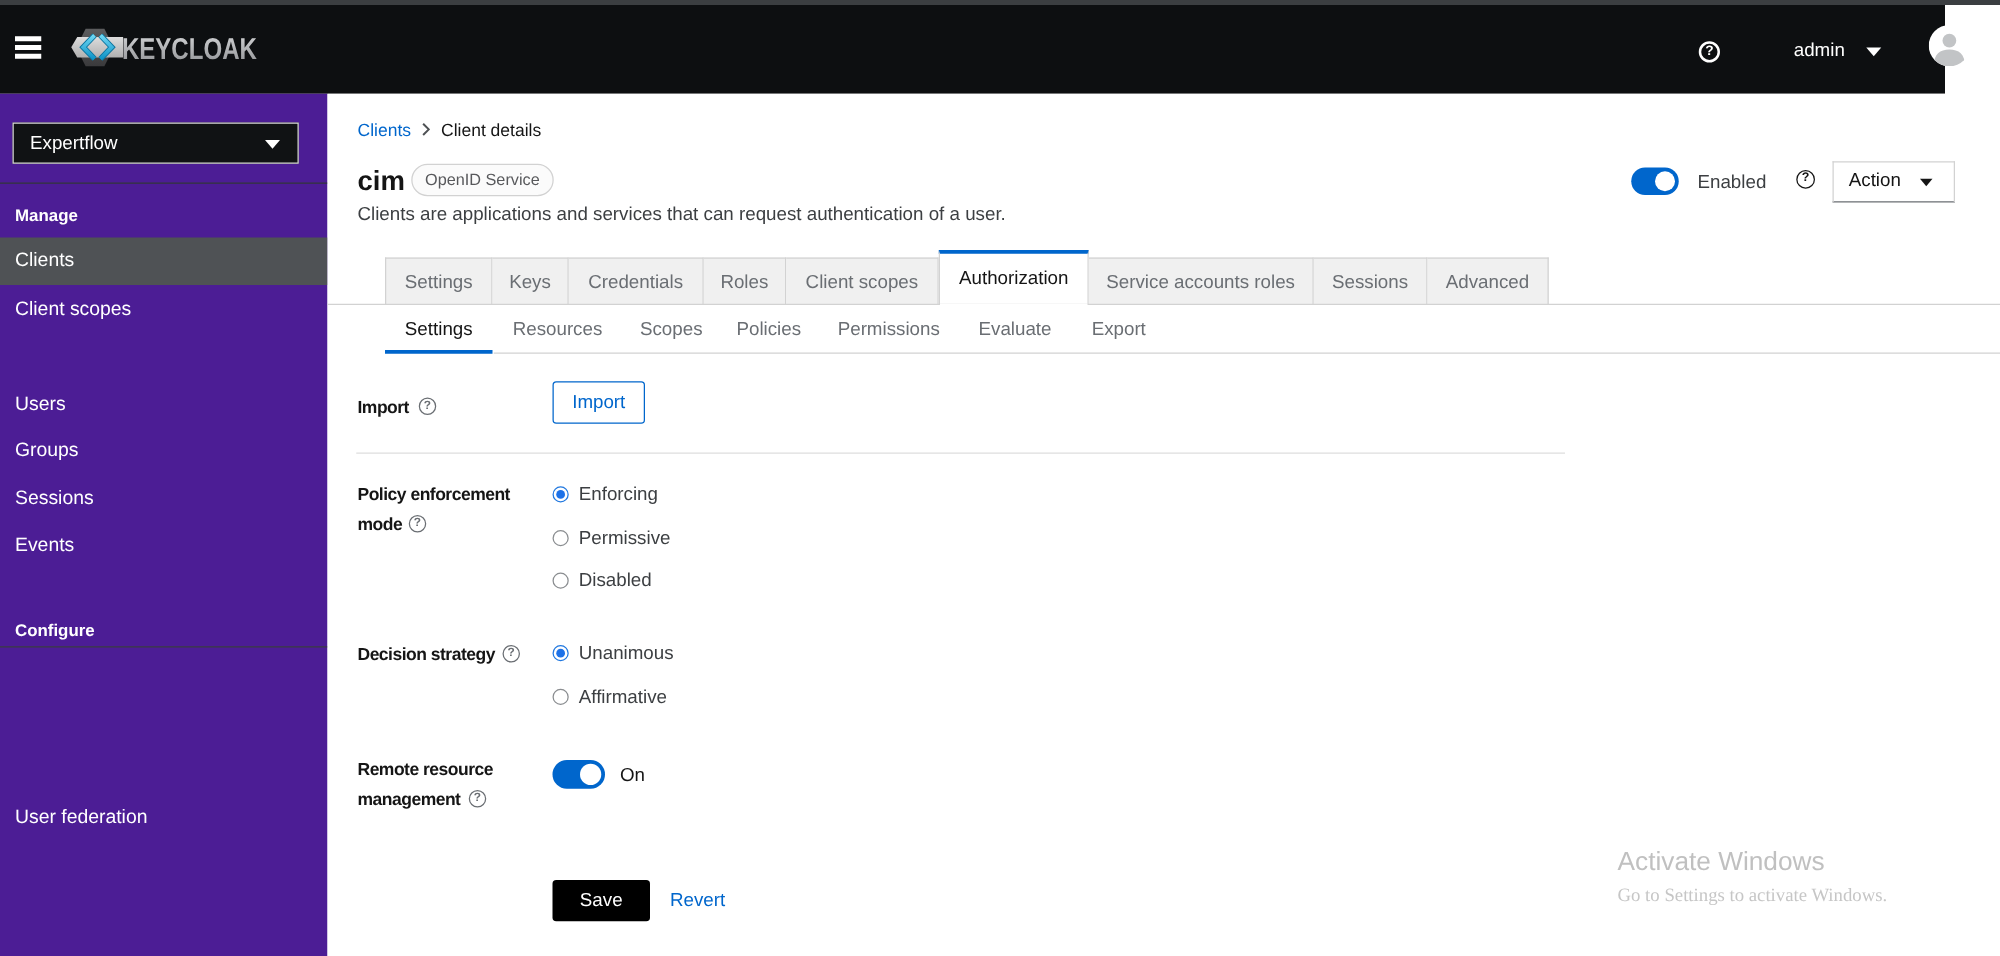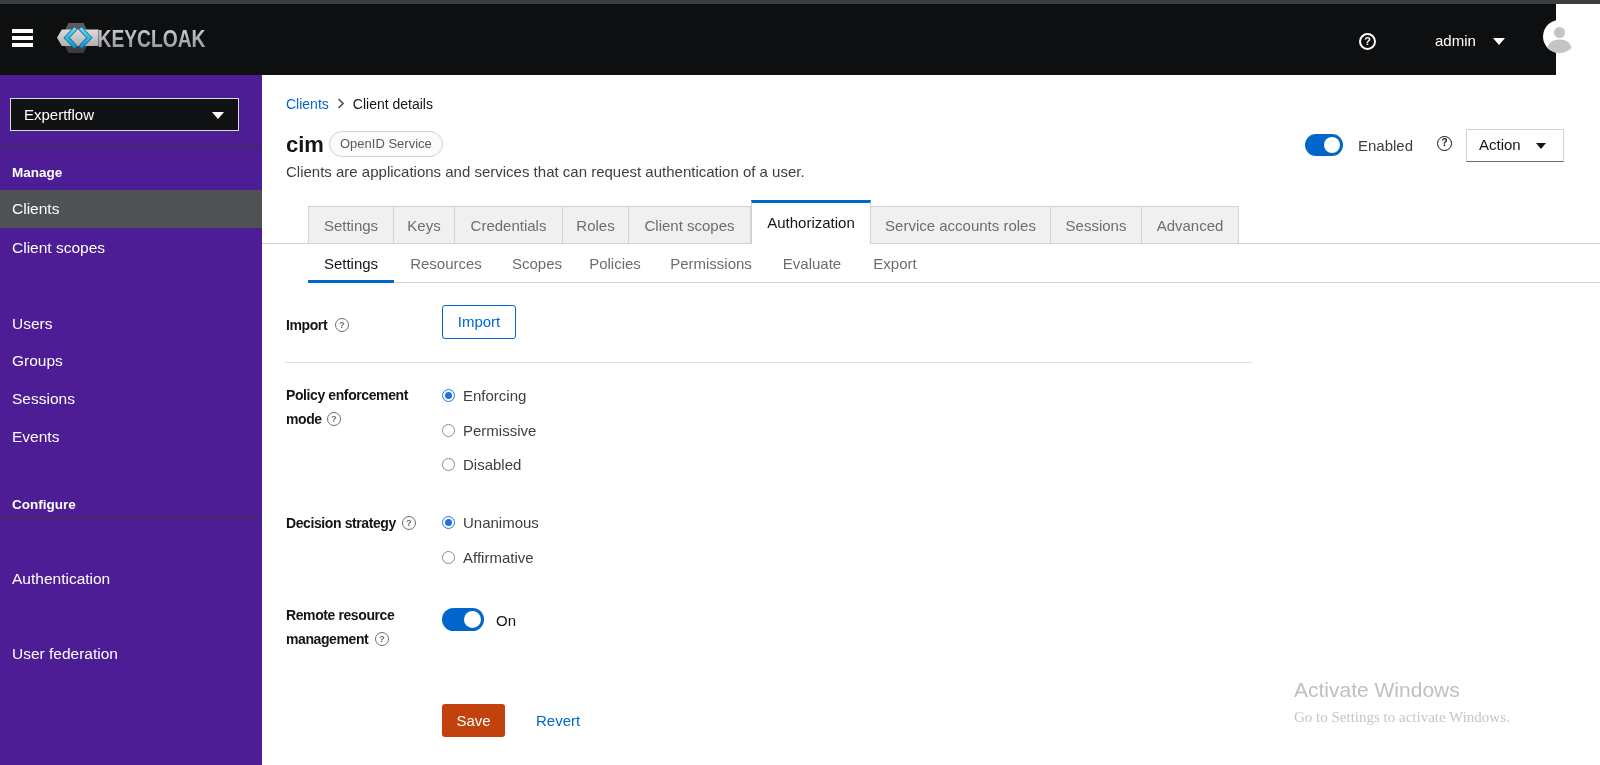--- a/index.html
+++ b/index.html
@@ -56,21 +56,21 @@
 .btn-import { position:absolute; left:180px; top:230px; width:74px; height:34px; border:1px solid #0066cc; border-radius:3px; background:#fff; color:#0066cc; font-size:15px; text-align:center; line-height:32px; }
 .divider { position:absolute; left:23px; top:287px; width:967px; height:1px; background:#dedede; }
 .radio { position:absolute; left:180px; width:13px; height:13px; border-radius:50%; background:#fff; }
 .radio.on { border:1.5px solid #2178df; }
 .radio.on::after { content:""; position:absolute; left:1.5px; top:1.5px; width:7px; height:7px; border-radius:50%; background:#1d72e8; }
 .radio.off { border:1px solid #8a8d90; }
 .rlabel { position:absolute; left:201px; font-size:15px; color:#3c3f42; }
 .tog2 { left:180px; top:533px; width:42px; height:23px; border-radius:12px; }
 .tog2 .knob { width:17px; height:17px; right:3px; top:3px; }
 .lab-on { position:absolute; left:234px; top:537px; font-size:15px; color:#151515; }
-.btn-save { position:absolute; left:180px; top:629px; width:63px; height:33px; background:#c2410c; border-radius:3px; color:#fff; font-size:15px; text-align:center; line-height:33px; }
+.btn-save { position:absolute; left:180px; top:629px; width:78px; height:33px; background:#000000; border-radius:3px; color:#fff; font-size:15px; text-align:center; line-height:33px; }
 .revert { position:absolute; left:274px; top:637px; font-size:15px; color:#0066cc; }
 .aw1 { position:absolute; left:1032px; top:603px; font-size:21px; color:#c0c0c0; }
 .aw2 { position:absolute; left:1032px; top:634px; font-size:15px; color:#c6c6c6;font-family:Liberation Serif, serif; }
 </style>
 </head>
 <body>
 <div class="topstrip"></div>
 <div class="masthead">
   <div class="burger">
       <div></div>
@@ -125,21 +125,20 @@
   <div class="side-divider1"></div>
   <div class="navhead" style="top:90px;">Manage</div>
   <div class="navitem sel" style="top:115px;">Clients</div>
   <div class="navitem" style="top:154px;">Client scopes</div>
   <div class="navitem" style="top:230px;">Users</div>
   <div class="navitem" style="top:267px;">Groups</div>
   <div class="navitem" style="top:305px;">Sessions</div>
   <div class="navitem" style="top:343px;">Events</div>
   <div class="navhead" style="top:422px;">Configure</div>
   <div class="side-divider2"></div>
-  <div class="navitem" style="top:485px;">Authentication</div>
   <div class="navitem" style="top:560px;">User federation</div>
 </div>
 <div class="content">
   <div class="crumb"><span class="bl">Clients</span><svg width="7" height="11" viewBox="0 0 7 11">
         <polyline points="1.5,1 6,5.5 1.5,10" fill="none" stroke="#4f5255" stroke-width="1.6"></polyline>
       </svg>Client details</div>
   <div class="title">cim</div>
   <div class="badge">OpenID Service</div>
   <div class="desc">Clients are applications and services that can request authentication of a user.</div>
   <div class="toggle tog1">

